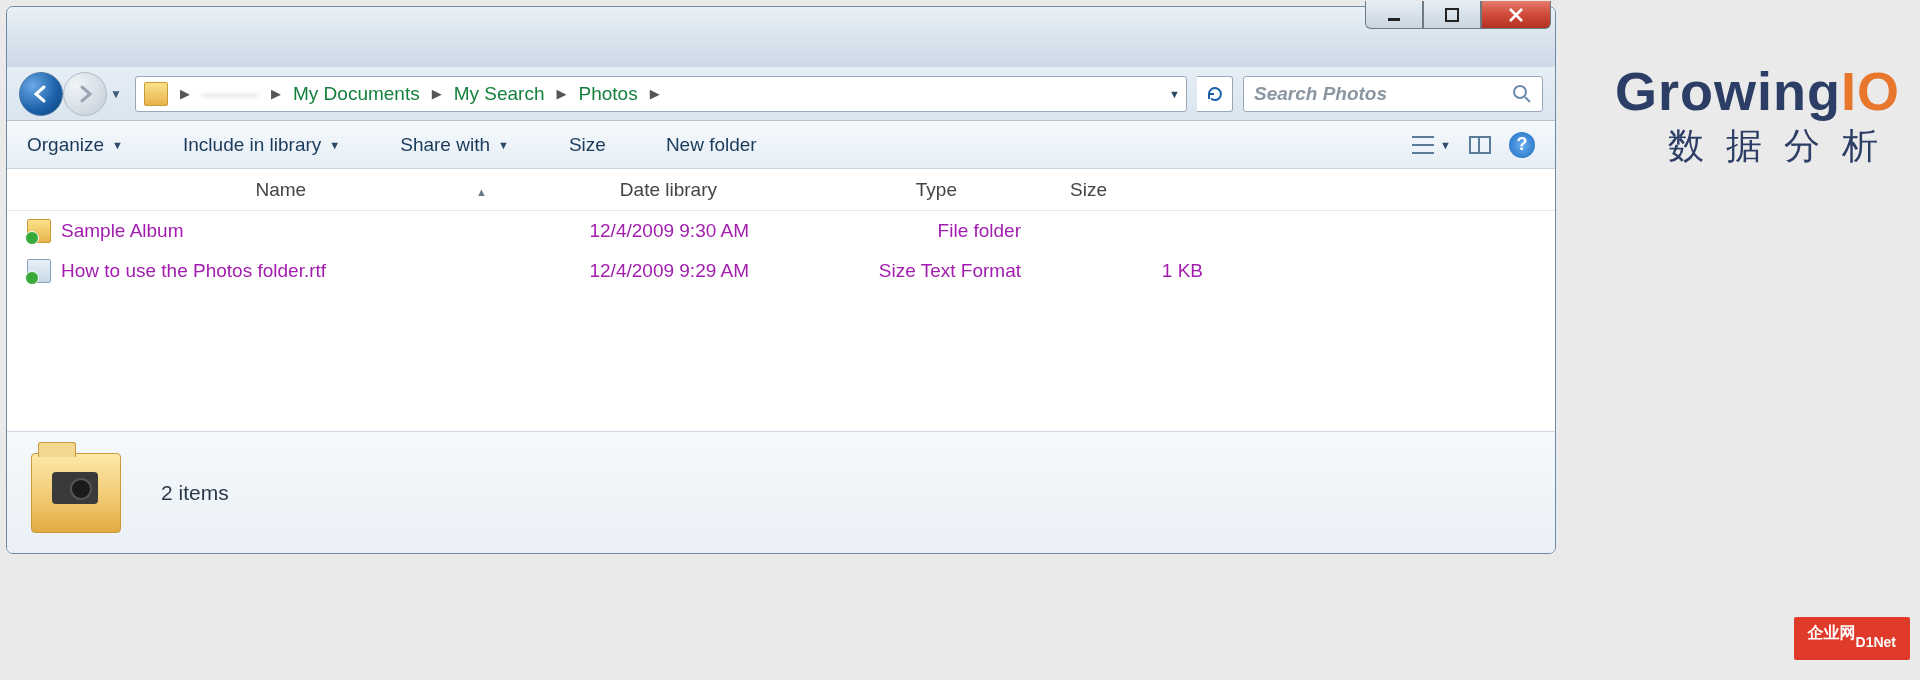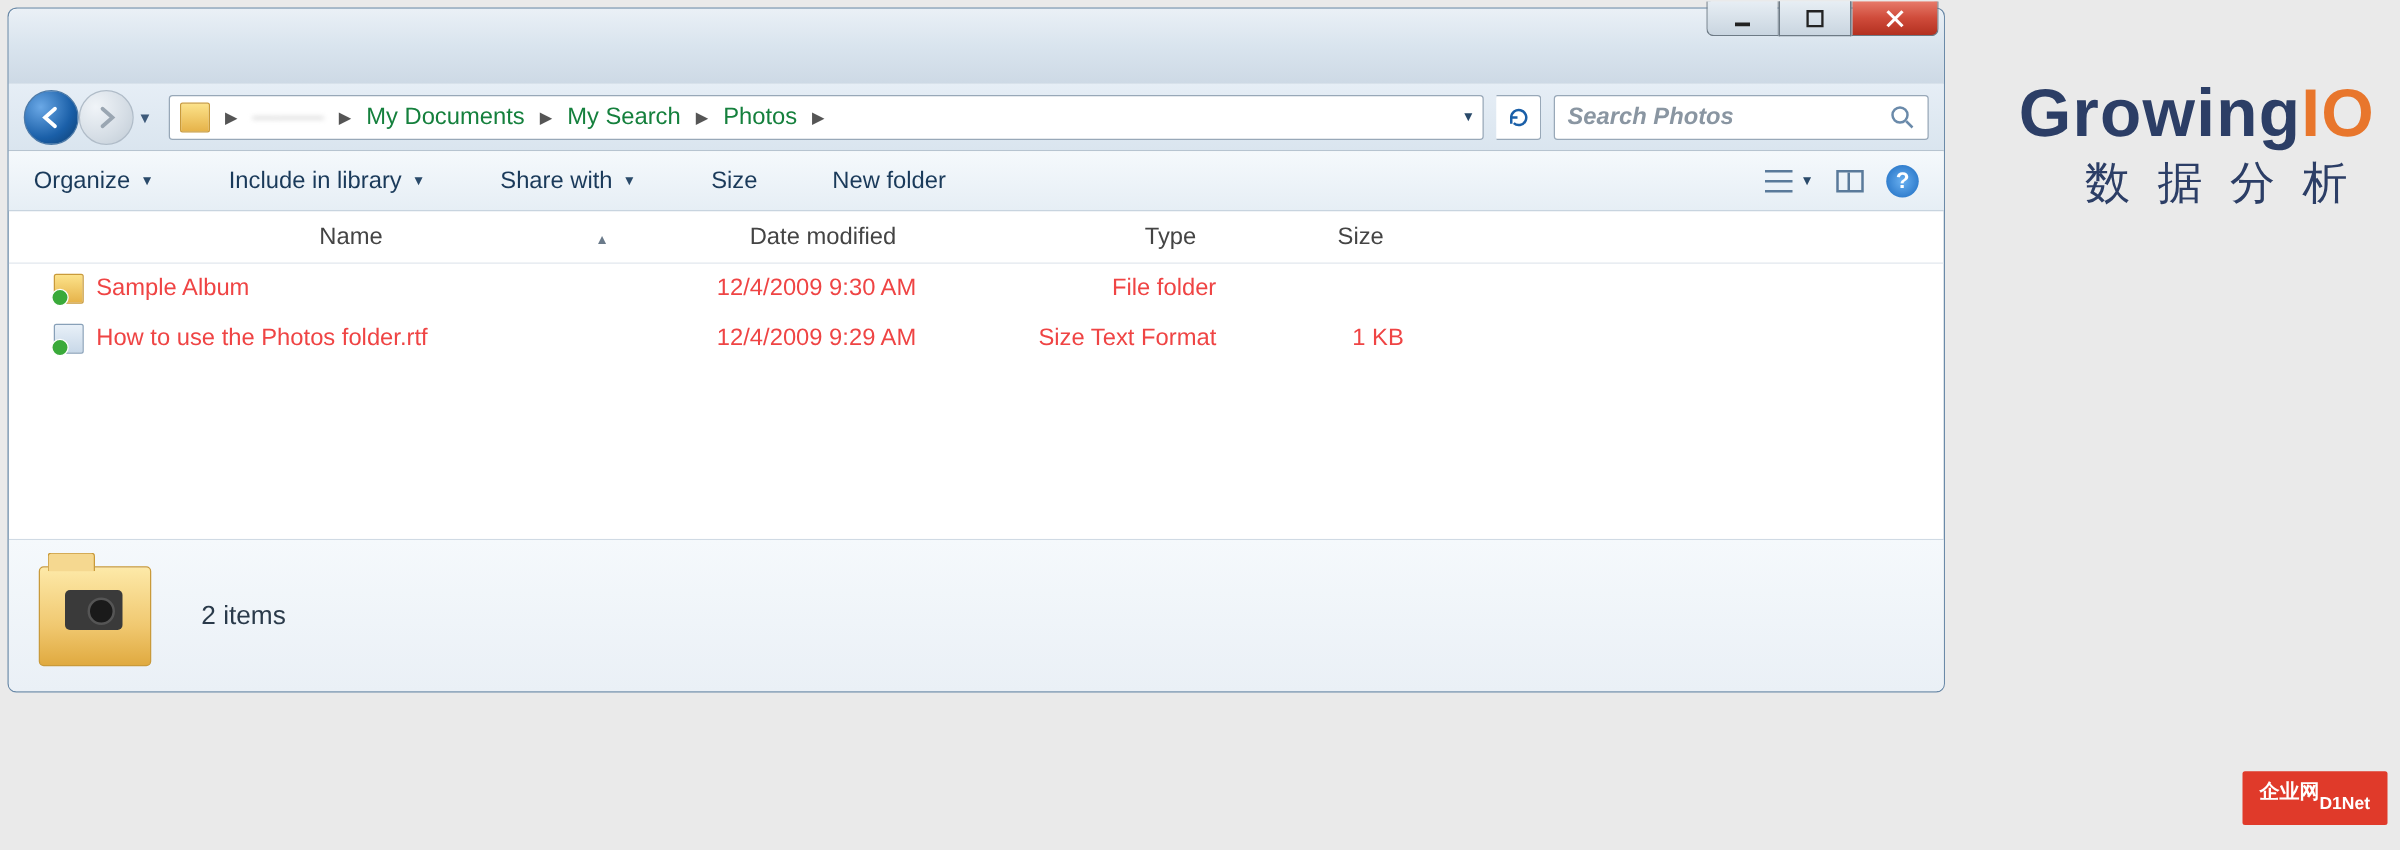--- a/index.html
+++ b/index.html
@@ -88,21 +88,21 @@
 
   
   .filelist { height: 262px; overflow: auto; text-align: right; }
   .columns { display:flex; align-items:center; height:42px; border-bottom:1px solid #e2e8ee; padding:0 20px; color:#444; font-size:19px;}
   .col-name { width: 460px; }
   .col-date { width: 230px; }
   .col-type { width: 240px; }
   .col-size { width: 150px; }
   .sort-ind { font-size:11px; color:#6a7a8a; padding-left:170px;}
 
-  .row { display:flex; align-items:center; height:40px; padding:0 36px; font-size:19px; color:#ef4444;}
+  .row { display:flex; align-items:center; height:40px; padding:0 20px; font-size:19px; color:#a21caf;gap:32px;}
   .row .col-name { display:flex; align-items:center; gap:10px;}
   .icon-folder { width:24px;height:24px;background:linear-gradient(#fce28a,#e6b34a);border:1px solid #c99a3a;border-radius:2px;position:relative;}
   .icon-folder::after{content:"";position:absolute;left:-3px;bottom:-3px;width:12px;height:12px;border-radius:50%;background:#3aaa3a;border:1px solid #fff;}
   .icon-file { width:24px;height:24px;background:linear-gradient(#e8f0f8,#c8d8e8);border:1px solid #88a0b8;border-radius:2px;position:relative;}
   .icon-file::after{content:"";position:absolute;left:-3px;bottom:-3px;width:12px;height:12px;border-radius:50%;background:#3aaa3a;border:1px solid #fff;}
 
   
   .details {
     height: 122px; border-top: 1px solid #d0dae4; background: linear-gradient(#f5f9fc,#eaf0f6);
     display:flex; align-items:center; padding:0 24px; gap: 40px;
@@ -240,21 +240,21 @@
       <div class="pane-icon"></div>
       <div class="help-icon">
           <span>?</span>
         </div>
     </div>
   </div>
 
   <div class="filelist">
     <div class="columns">
       <div class="col-name"><span>Name</span><span class="sort-ind">▲</span></div>
-      <div class="col-date">Date modified</div>
+      <div class="col-date">Date library</div>
       <div class="col-type">Type</div>
       <div class="col-size">Size</div>
     </div>
 
     <div class="row">
       <div class="col-name">
           <div class="icon-folder"></div>
           <span>Sample Album</span>
         </div>
       <div class="col-date">12/4/2009 9:30 AM</div>

